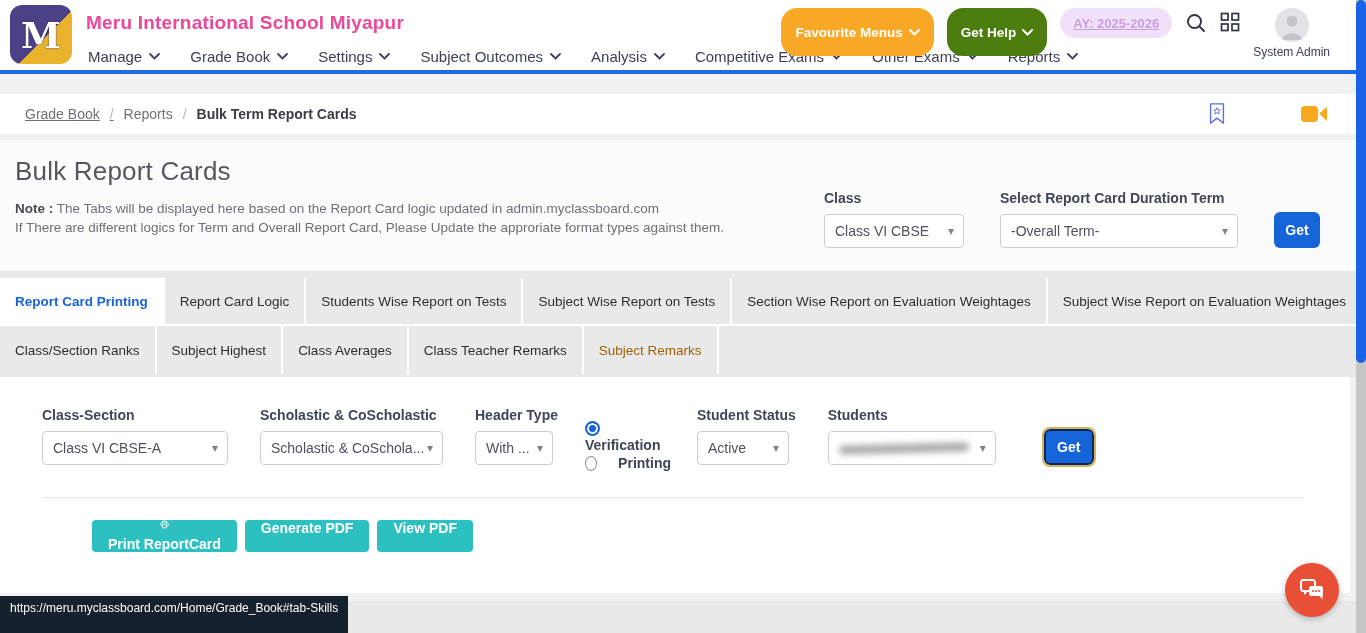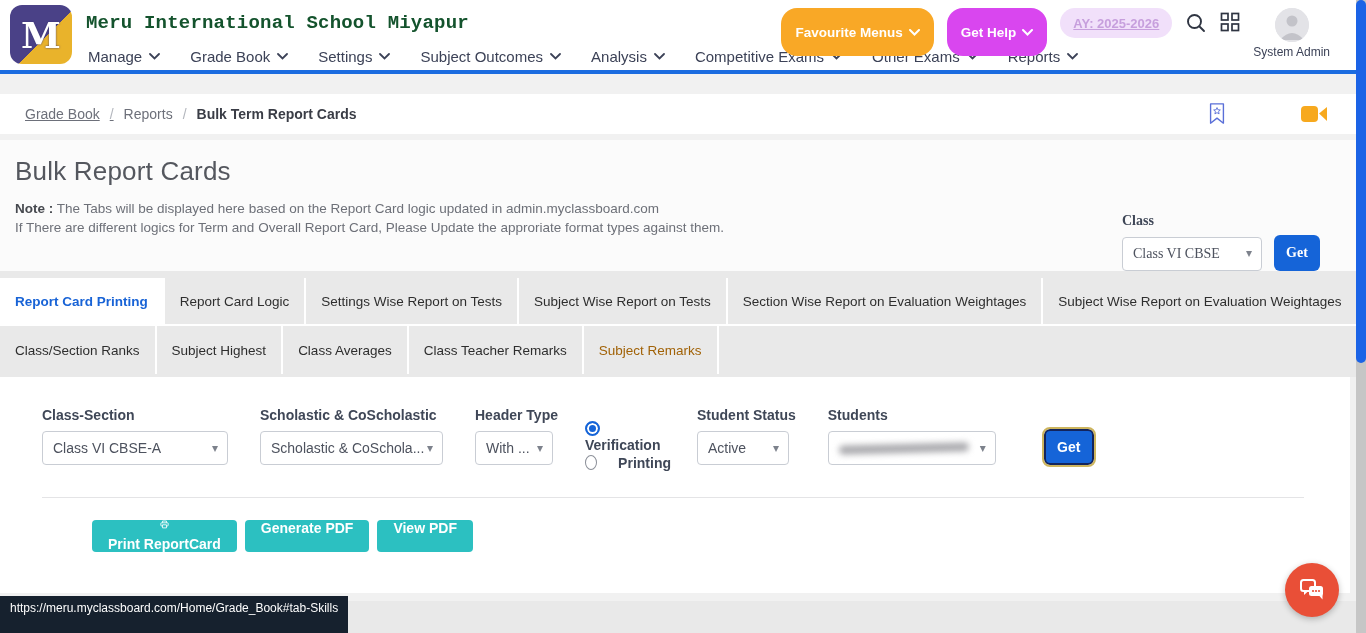--- a/index.html
+++ b/index.html
@@ -6,29 +6,29 @@
   html,body { width:1366px; height:633px; }
   body { font-family: "Liberation Sans", sans-serif; }
   .viewport { position:relative; width:1366px; height:633px; background:#f1f1f1; overflow:hidden; }
 
   
   header { position:absolute; top:0; left:0; right:0; height:74px; background:#fff; border-bottom:4px solid #1b6ce0; z-index:2; }
   .logo { position:absolute; left:10px; top:5px; width:62px; height:59px; border-radius:12px;
           background:linear-gradient(135deg,#4a4187 56%,#e9b32b 56%);
           display:flex; align-items:center; justify-content:center; cursor:pointer; }
   .logo span { font-family:"DejaVu Serif", serif; font-weight:bold; font-size:36px; color:#fff; text-shadow:0 0 2px #3a3370; }
-  .school-name { position:absolute; left:86px; top:12px; font-size:19px; font-weight:bold; color:#14532d; letter-spacing:.2px;font-family:Liberation Mono, monospace; }
+  .school-name { position:absolute; left:86px; top:12px; font-size:19px; font-weight:bold; color:#ec4899; letter-spacing:.2px; }
   .main-nav { position:absolute; left:88px; top:48px; display:flex; gap:30px; }
   .nav-item { display:flex; align-items:center; gap:7px; font-size:15px; font-weight:500; color:#3c4257; cursor:pointer; white-space:nowrap; }
   .chev { width:11px; height:7px; }
   .head-right { position:absolute; right:36px; top:8px; display:flex; align-items:flex-start; gap:13px; }
   .pill { height:48px; border:none; border-radius:16px; padding:0 14px; font-size:13.5px; font-weight:bold;
           color:#fff; display:flex; align-items:center; gap:6px; cursor:pointer; font-family:inherit; }
   .pill-fav { background:#f9a826; }
-  .pill-help { background:#d946ef; }
+  .pill-help { background:#4d7c0f; }
   .ay-badge { height:30px; border-radius:16px; padding:0 13px; background:#f1e0fa; color:#c79fdd;
               font-size:13px; font-weight:bold; display:flex; align-items:center;text-decoration:underline; }
   .hicon { margin-top:4px; cursor:pointer; }
   .avatar-wrap { display:flex; flex-direction:column; align-items:center; margin-top:0; }
   .avatar { width:34px; height:34px; border-radius:50%; overflow:hidden; background:#e3e3e7; cursor:pointer; }
   .user-name { font-size:12px; color:#3c4257; margin-top:3px; white-space:nowrap; }
 
   
   .breadcrumb-row { position:absolute; top:94px; left:0; right:0; height:40px; background:#fff;
                     display:flex; align-items:center; justify-content:space-between; padding:0 38px 0 25px; }
@@ -40,21 +40,21 @@
   .crumb-icons { display:flex; align-items:center; gap:72px; }
   .crumb-icons svg { cursor:pointer; }
 
   
   .intro { position:absolute; top:140px; left:0; right:0; height:131px; background:#fbfbfb;
            display:flex; justify-content:space-between; padding:0 46px 0 15px; }
   .intro-left { padding-top:16px; width:760px; }
   .page-title { font-size:26px; font-weight:500; color:#54575e; margin-bottom:12px; letter-spacing:.2px; }
   .note { font-size:13.5px; color:#6d7078; line-height:19px; }
   .note b { color:#46494f; }
-  .intro-controls { display:flex; gap:12px; padding-top:26px; align-items:flex-end;font-family:Liberation Serif, serif; }
+  .intro-controls { display:flex; gap:36px; padding-top:26px; align-items:center; }
   .field label { display:block; font-size:14px; font-weight:bold; color:#3f4757; margin-bottom:8px; white-space:nowrap; }
   .select { position:relative; height:34px; background:#fff; border:1px solid #c9cdd4; border-radius:4px;
             display:flex; align-items:center; padding:0 26px 0 10px; font-size:14px; color:#4d525e; cursor:pointer; white-space:nowrap; overflow:hidden; }
   .select::after { content:"▾"; position:absolute; right:9px; top:50%; transform:translateY(-52%); color:#7d828c; font-size:12px; }
   .sel-class { width:140px; }
   .sel-term { width:238px; }
   .btn-get { margin-top:23px; width:46px; height:36px; background:#1564d8; color:#fff; border:none; border-radius:6px;
              font-size:14px; font-weight:bold; cursor:pointer; font-family:inherit; }
 
   
@@ -71,21 +71,21 @@
   .form-row { display:flex; align-items:flex-start; }
   .ff { margin-right:32px; }
   .sel-classsection { width:186px; }
   .sel-scholastic { width:183px; }
   .ff-header label { width:72px; }
   .sel-header { width:78px; }
   .radio-group { width:86px; margin:14px 26px 0 0; font-size:14px; font-weight:bold; color:#3f4757; }
   .radio { width:15px; height:15px; border-radius:50%; display:inline-block; vertical-align:-2px; background:#fff; }
   .radio.on { border:2px solid #1564d8; box-shadow:inset 0 0 0 2px #fff; background:#1564d8; }
   .radio.off { border:1.5px solid #8b8f98; }
-  .radio-line { display:flex; align-items:flex-start; gap:21px; cursor:pointer; margin-top:2px; }
+  .radio-line { display:flex; align-items:center; gap:21px; cursor:pointer; margin-top:2px; }
   .sel-status { width:92px;align-items:center; }
   .ff-students { margin-right:48px; }
   .sel-students { width:168px; }
   .blur-streak { width:130px; height:9px; border-radius:5px; background:#a9a9ad; filter:blur(3px); transform:rotate(-1.5deg); }
   .btn-get-form { margin-top:22px; width:50px; height:36px; background:#1564d8; color:#fff;
                   border:2px solid #13245c; outline:2px solid #cdb55e; border-radius:6px;
                   font-size:14px; font-weight:bold; cursor:pointer; font-family:inherit; }
   .divider { border:none; border-top:1px solid #e4e4e6; margin:26px 46px 0 0; }
   .actions { display:flex; gap:8px; margin:22px 0 0 50px; }
   .btn-teal { height:32px; background:#2cc0c1; color:#fff; border:none; border-radius:4px; padding:0 16px;
@@ -233,30 +233,36 @@
         <span>If There are different logics for Term and Overall Report Card, Please Update the approriate format types against them.</span>
       </p>
     </div>
     <div class="intro-controls">
       <div class="field">
         <label>Class</label>
         <div class="select sel-class">
           <span>Class VI CBSE</span>
         </div>
       </div>
+      <div class="field">
+        <label>Select Report Card Duration Term</label>
+        <div class="select sel-term">
+          <span>-Overall Term-</span>
+        </div>
+      </div>
       <button class="btn-get">Get</button>
     </div>
   </section>
 
   <div class="tabs">
     <div class="tab-row first">
 
     <div class="tab active">Report Card Printing</div>
         <div class="tab">Report Card Logic</div>
-        <div class="tab">Settings Wise Report on Tests</div>
+        <div class="tab">Students Wise Report on Tests</div>
         <div class="tab">Subject Wise Report on Tests</div>
         <div class="tab">Section Wise Report on Evaluation Weightages</div>
         <div class="tab">Subject Wise Report on Evaluation Weightages</div>
       </div>
     <div class="tab-row">
 
     <div class="tab">Class/Section Ranks</div>
         <div class="tab">Subject Highest</div>
         <div class="tab">Class Averages</div>
         <div class="tab">Class Teacher Remarks</div>

